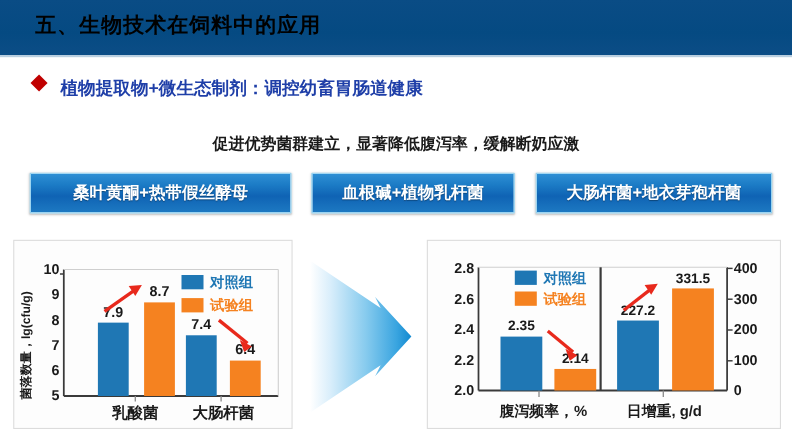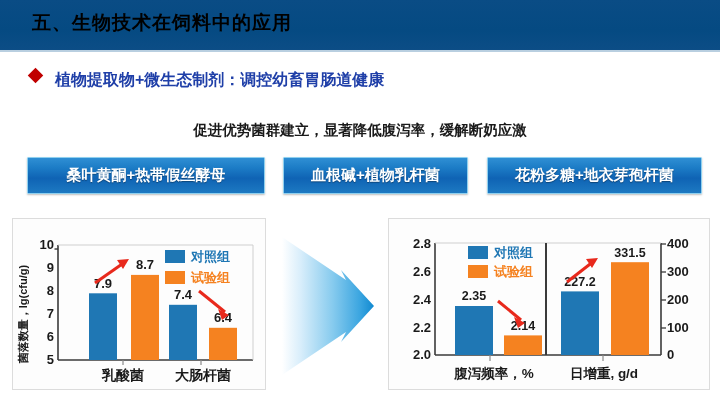--- a/index.html
+++ b/index.html
@@ -80,21 +80,21 @@
 
 <div id="tagline">促进优势菌群建立，显著降低腹泻率，缓解断奶应激</div>
 
 <div class="pill" id="pill-1">
   <span>桑叶黄酮+热带假丝酵母</span>
 </div>
 <div class="pill" id="pill-2">
   <span>血根碱+植物乳杆菌</span>
 </div>
 <div class="pill" id="pill-3">
-  <span>花粉多糖+地衣芽孢杆菌</span>
+  <span>大肠杆菌+地衣芽孢杆菌</span>
 </div>
 
 <div class="panel" id="panel-left">
   <svg class="plot" viewBox="0 0 252 170">
     <defs></defs>
 
     <text x="14" y="95" transform="rotate(-90 14 95)" text-anchor="middle" font-family="'Liberation Sans',sans-serif" font-size="11" font-weight="bold" fill="#1a1a1a">菌落数量，lg(cfu/g)</text>
 
     <text x="41" y="30" text-anchor="end" font-size="13" font-weight="bold" fill="#1a1a1a">10</text>
     <text x="41" y="53" text-anchor="end" font-size="13" font-weight="bold" fill="#1a1a1a">9</text>

